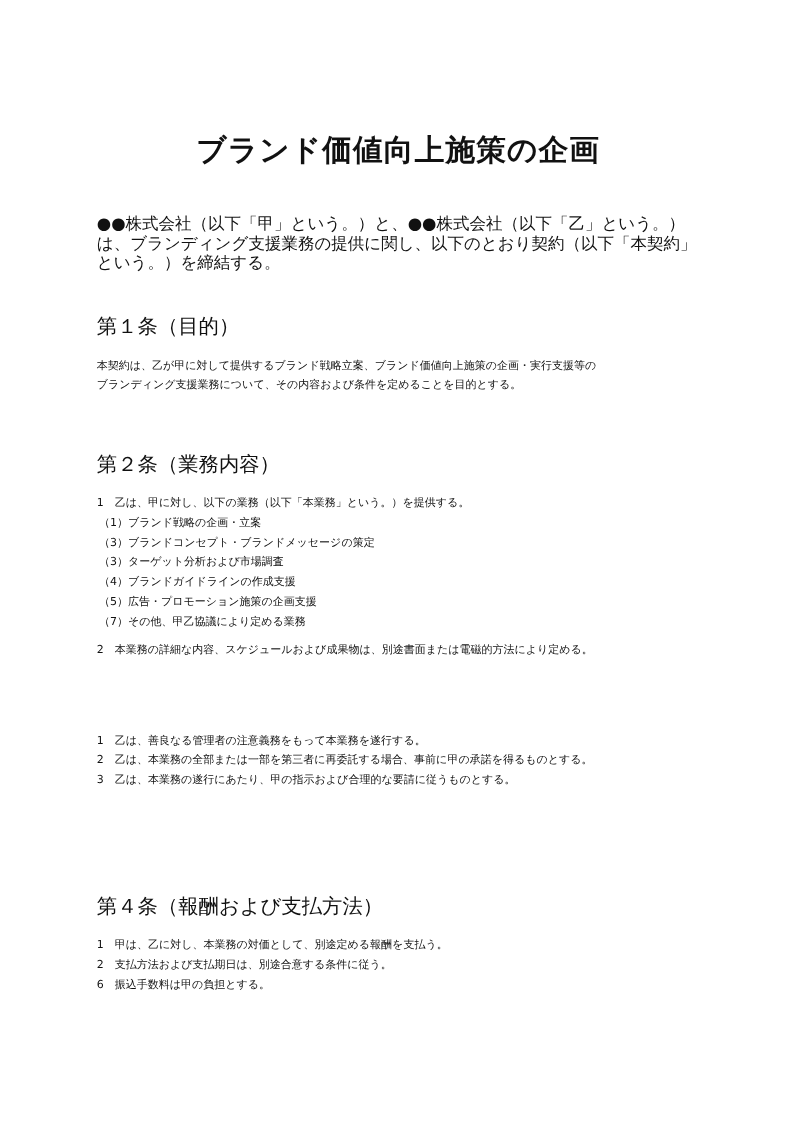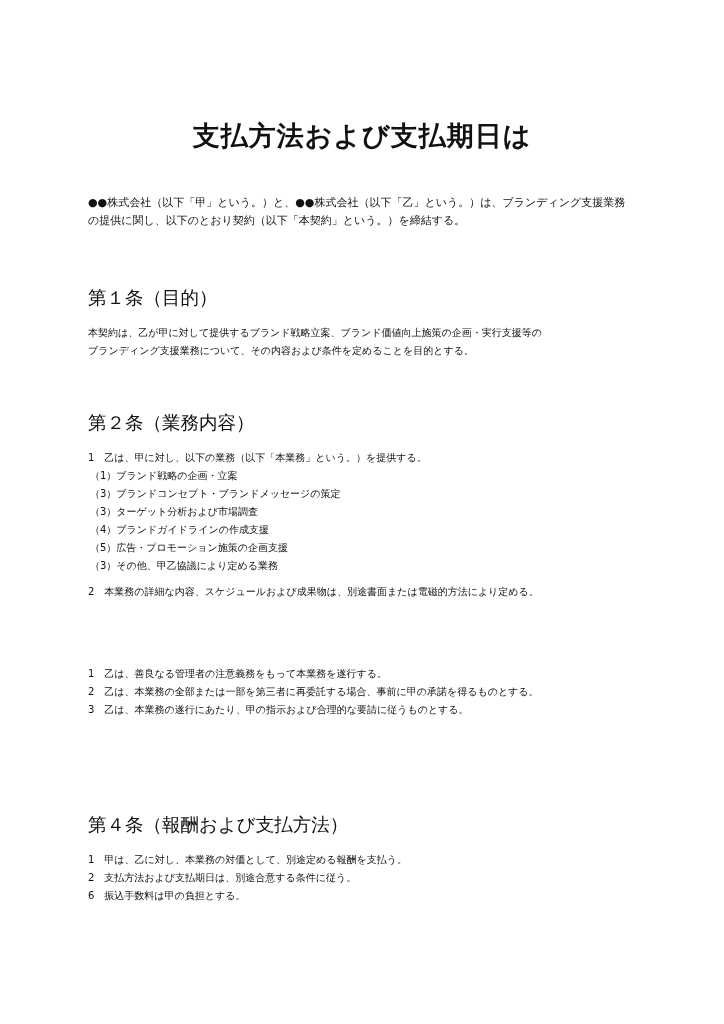--- a/index.html
+++ b/index.html
@@ -30,21 +30,21 @@
       font-size: 27px;
       font-weight: bold;
       letter-spacing: 1px;
       margin: 0;
     }
     .intro {
       position: absolute;
       top: 194px;
       left: 88px;
       width: 548px;
-      font-size: 11px;
+      font-size: 15px;
       line-height: 18px;
       margin: 0;
     }
     .article {
       position: absolute;
       left: 88px;
       width: 560px;
     }
     .article h2 {
       margin: 0;
@@ -70,42 +70,42 @@
     #art1 { top: 286px; }
     #art2 { top: 411px; }
     #art3 { top: 651px; }
     #art4 { top: 813px; }
   </style>
 </head>
 <body>
 
 <div class="page">
 
-  <h1 class="doc-title">支払方法および支払期日は</h1>
+  <h1 class="doc-title">ブランド価値向上施策の企画</h1>
 
   <p class="intro">●●株式会社（以下「甲」という。）と、●●株式会社（以下「乙」という。）は、ブランディング支援業務の提供に関し、以下のとおり契約（以下「本契約」という。）を締結する。</p>
 
   <section class="article" id="art1">
     <h2>第１条（目的）</h2>
     <div class="body">
       <p>本契約は、乙が甲に対して提供するブランド戦略立案、ブランド価値向上施策の企画・実行支援等の</p>
       <p>ブランディング支援業務について、その内容および条件を定めることを目的とする。</p>
     </div>
   </section>
 
   <section class="article" id="art2">
     <h2>第２条（業務内容）</h2>
     <div class="body">
       <p>1　乙は、甲に対し、以下の業務（以下「本業務」という。）を提供する。</p>
       <p class="sub">（1）ブランド戦略の企画・立案</p>
       <p class="sub">（3）ブランドコンセプト・ブランドメッセージの策定</p>
       <p class="sub">（3）ターゲット分析および市場調査</p>
       <p class="sub">（4）ブランドガイドラインの作成支援</p>
       <p class="sub">（5）広告・プロモーション施策の企画支援</p>
-      <p class="sub">（3）その他、甲乙協議により定める業務</p>
+      <p class="sub">（7）その他、甲乙協議により定める業務</p>
       <div class="spacer"></div>
       <p>2　本業務の詳細な内容、スケジュールおよび成果物は、別途書面または電磁的方法により定める。</p>
     </div>
   </section>
 
   <section class="article" id="art3">
     <div class="body">
       <p>1　乙は、善良なる管理者の注意義務をもって本業務を遂行する。</p>
       <p>2　乙は、本業務の全部または一部を第三者に再委託する場合、事前に甲の承諾を得るものとする。</p>
       <p>3　乙は、本業務の遂行にあたり、甲の指示および合理的な要請に従うものとする。</p>

